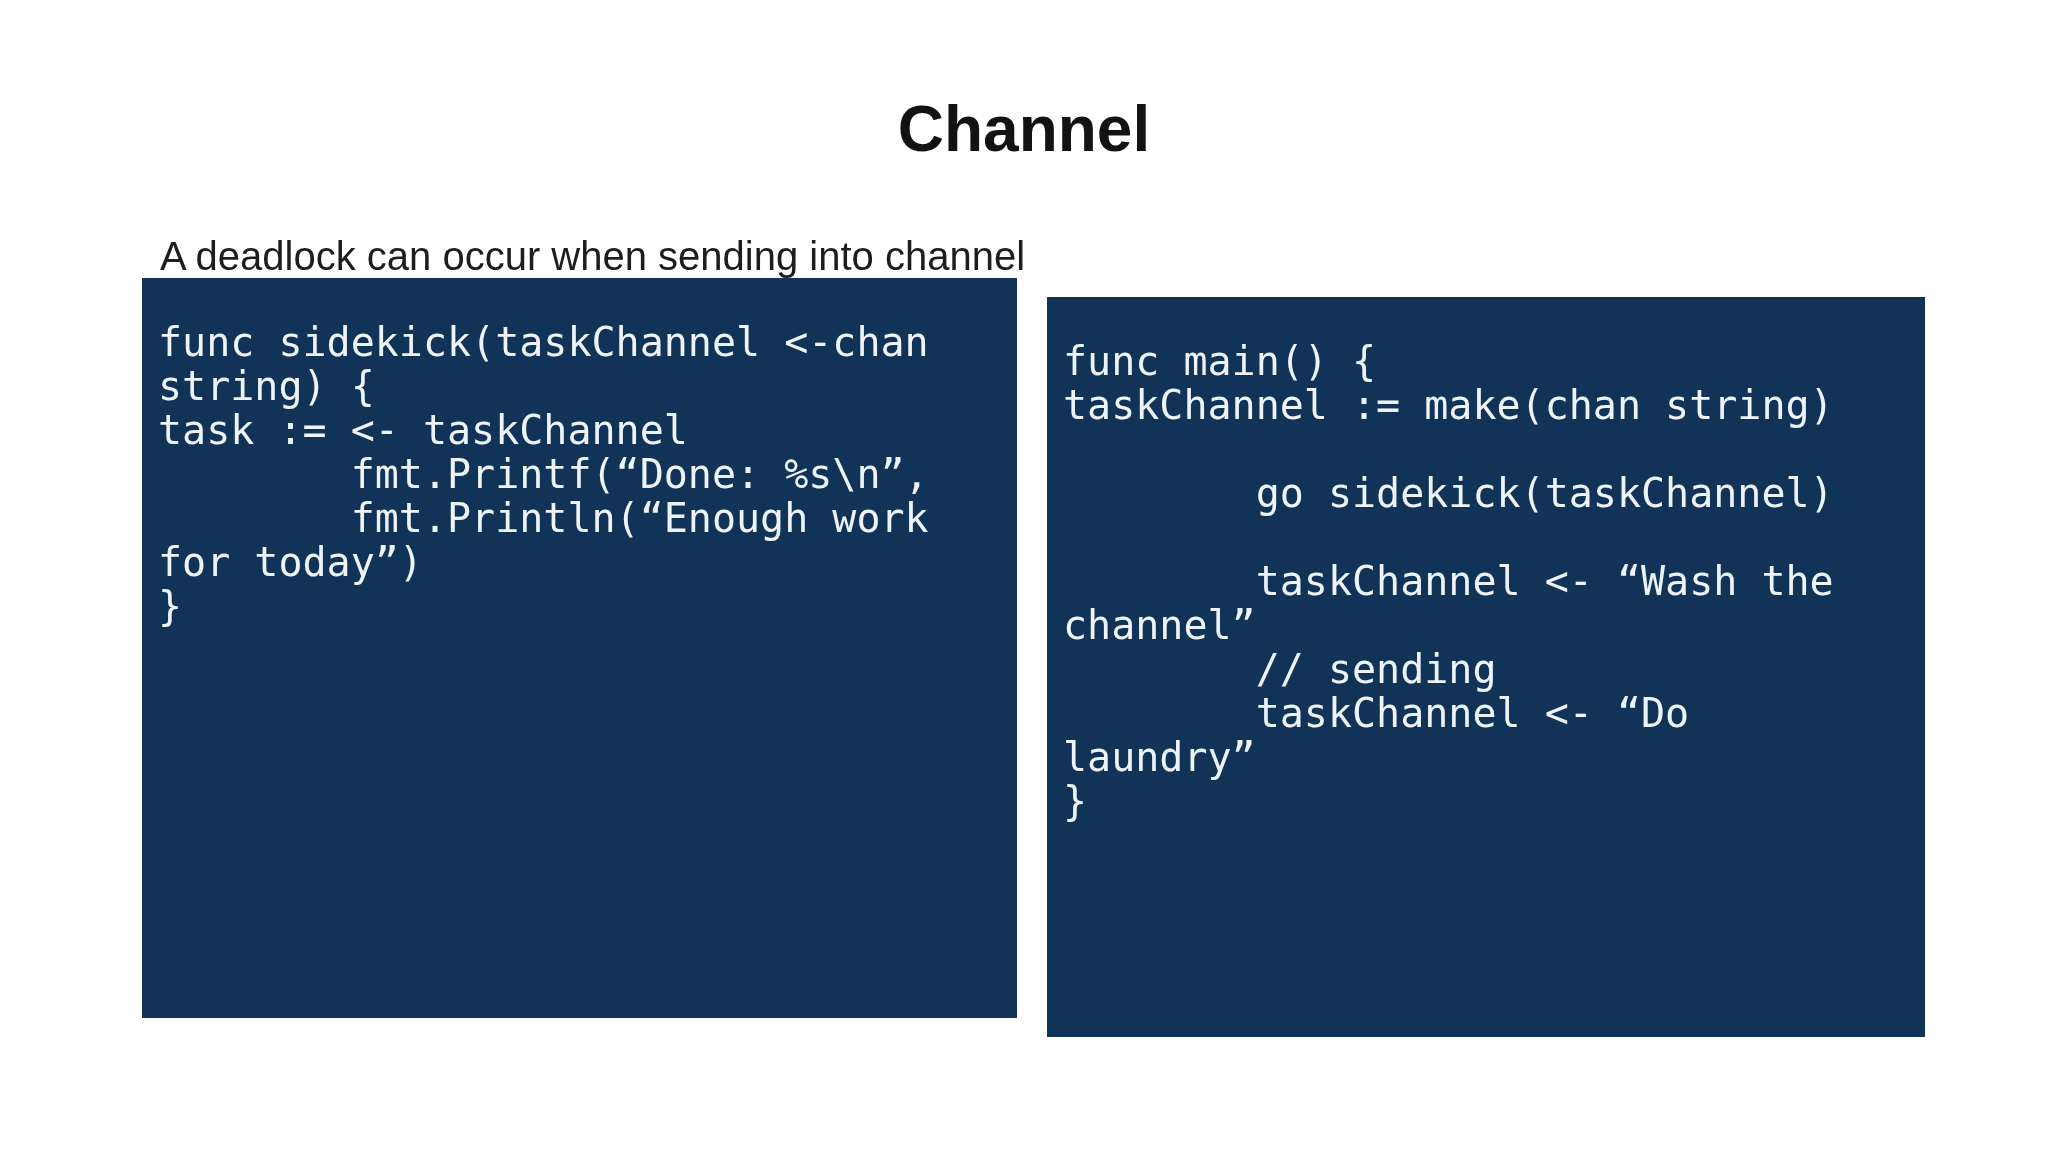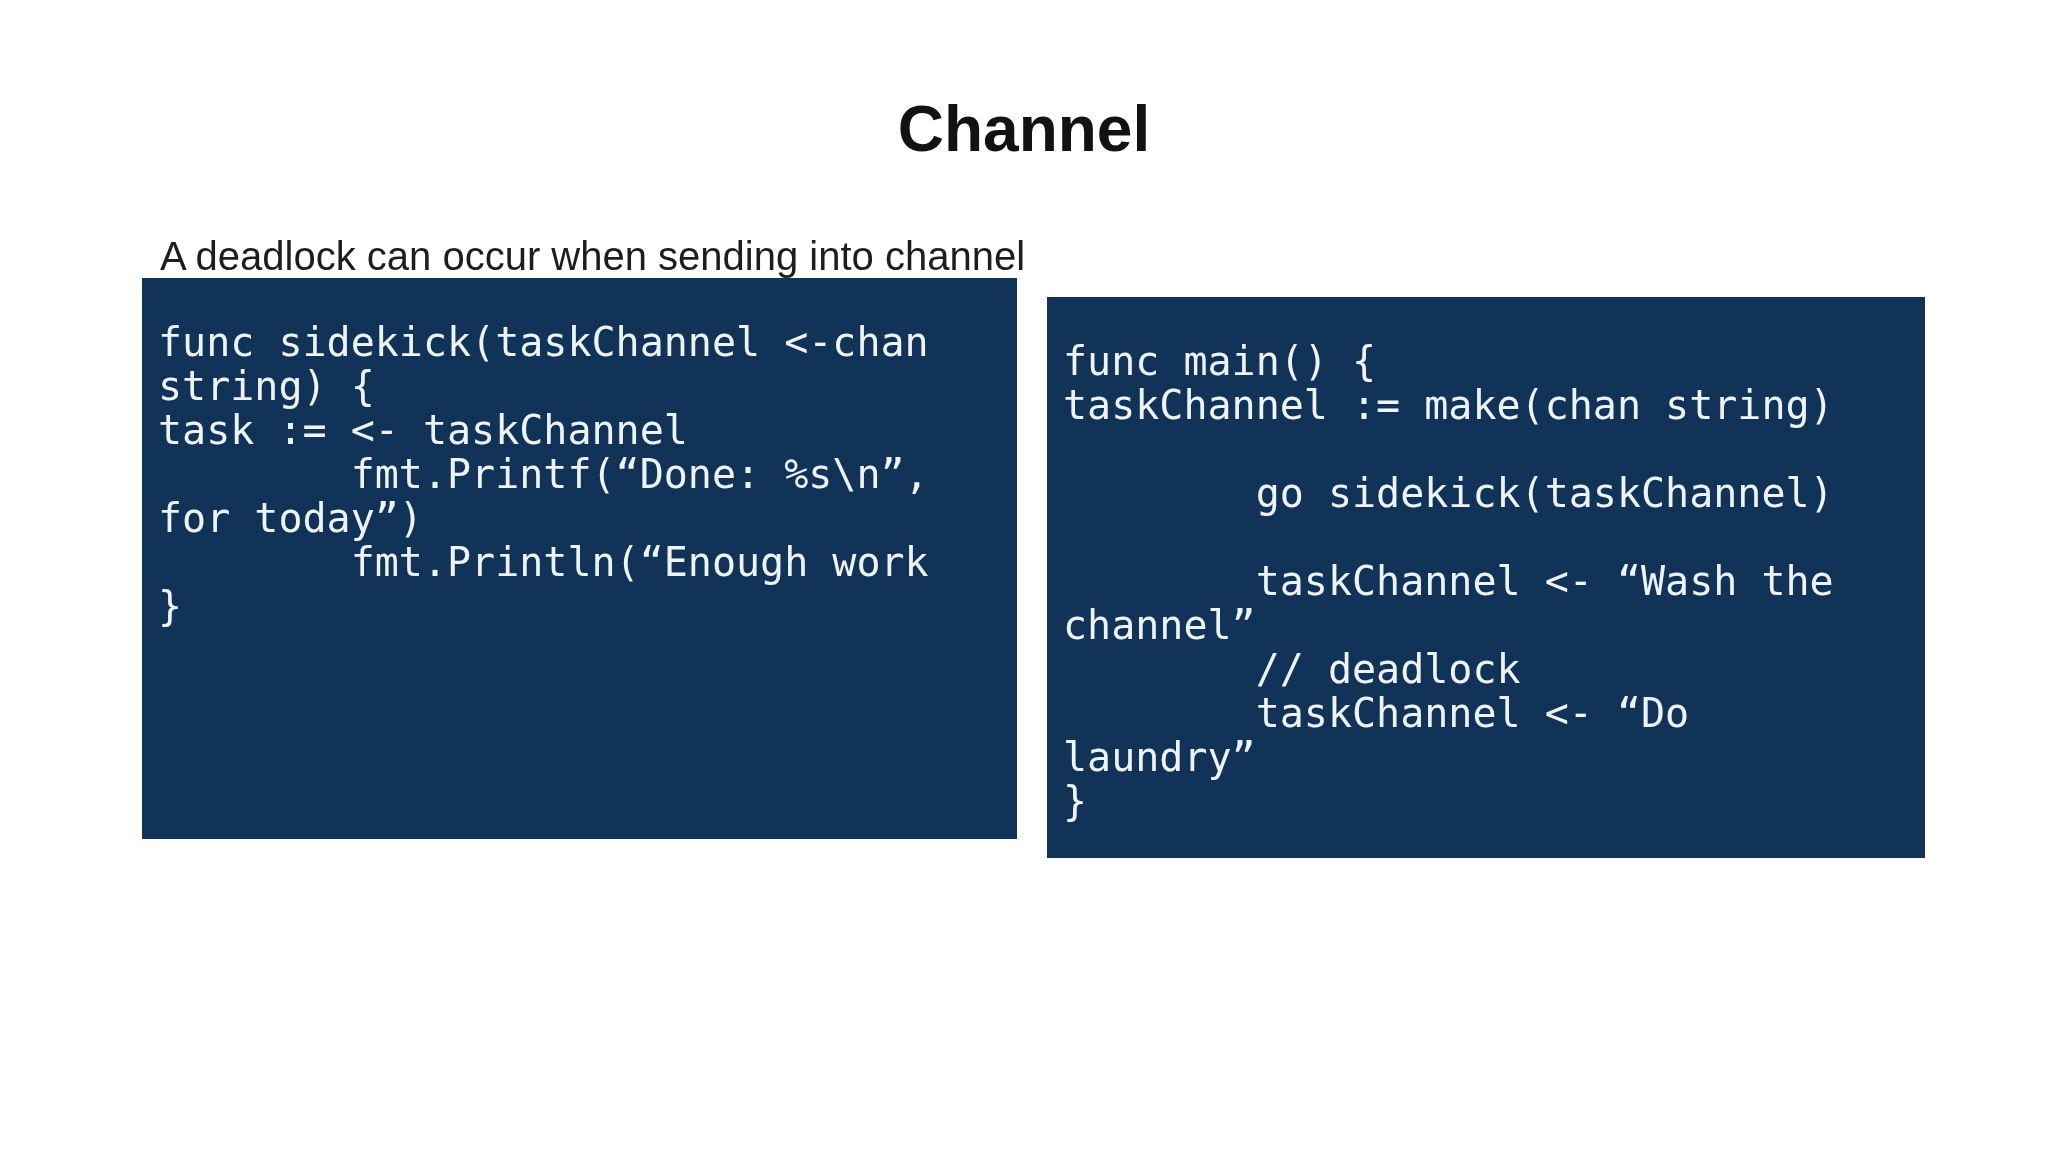--- a/index.html
+++ b/index.html
@@ -27,21 +27,21 @@
     position: absolute;
     top: 194px; left: 160px;
     font-size: 40px;
     font-weight: 400;
     color: #1d1d1d;
   }
 
   .code-block {
     position: absolute;
     top: 278px;
-    height: 561px;
+    height: 740px;
     background: #113357;
     box-sizing: border-box;
     padding: 42px 16px 0 16px;
   }
   .code-block.left  { left: 142px;  width: 875px; }
   .code-block.right { left: 1047px; width: 878px; margin-top: 19px; }
 
   .code-line {
     font-family: "DejaVu Sans Mono", "Liberation Mono", monospace;
     font-size: 40px;
@@ -60,34 +60,34 @@
 
   <h1 class="slide-title">Channel</h1>
 
   <p class="slide-subtitle">A deadlock can occur when sending into channel</p>
 
   <div class="code-block left">
     <div class="code-line">func sidekick(taskChannel &lt;-chan</div>
     <div class="code-line">string) {</div>
     <div class="code-line">task := &lt;- taskChannel</div>
     <div class="code-line">        fmt.Printf(“Done: %s\n”,</div>
+    <div class="code-line">        fmt.Println(“Enough work</div>
     <div class="code-line">for today”)</div>
-    <div class="code-line">        fmt.Println(“Enough work</div>
     <div class="code-line">}</div>
   </div>
 
   <div class="code-block right">
     <div class="code-line">func main() {</div>
     <div class="code-line">taskChannel := make(chan string)</div>
     <div class="code-line"></div>
     <div class="code-line">        go sidekick(taskChannel)</div>
     <div class="code-line"></div>
     <div class="code-line">        taskChannel &lt;- “Wash the</div>
     <div class="code-line">channel”</div>
-    <div class="code-line">        // deadlock</div>
+    <div class="code-line">        // sending</div>
     <div class="code-line">        taskChannel &lt;- “Do</div>
     <div class="code-line">laundry”</div>
     <div class="code-line">}</div>
   </div>
 
   <div class="footer">
 
     
 
     

